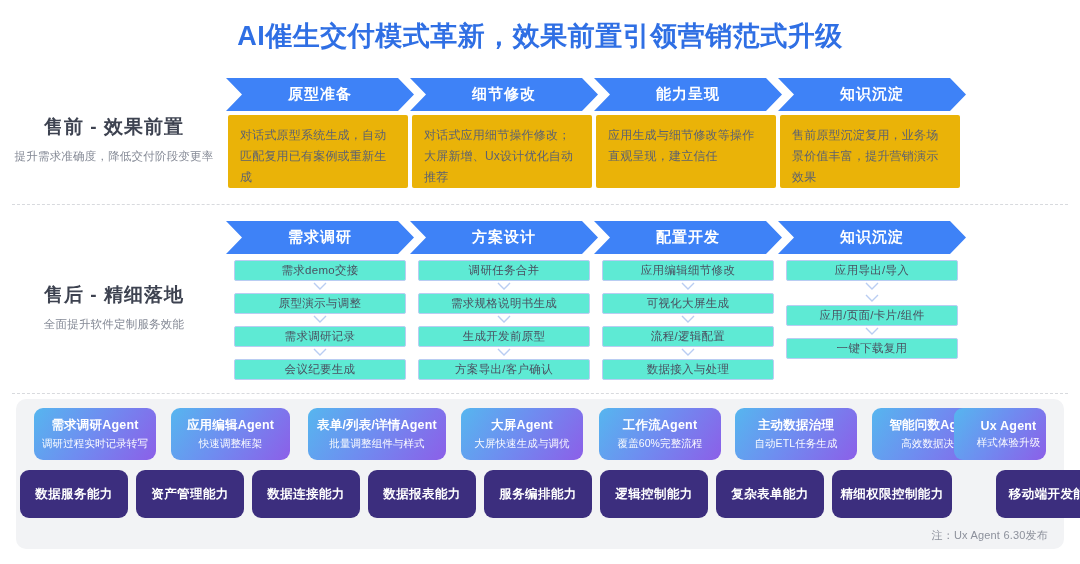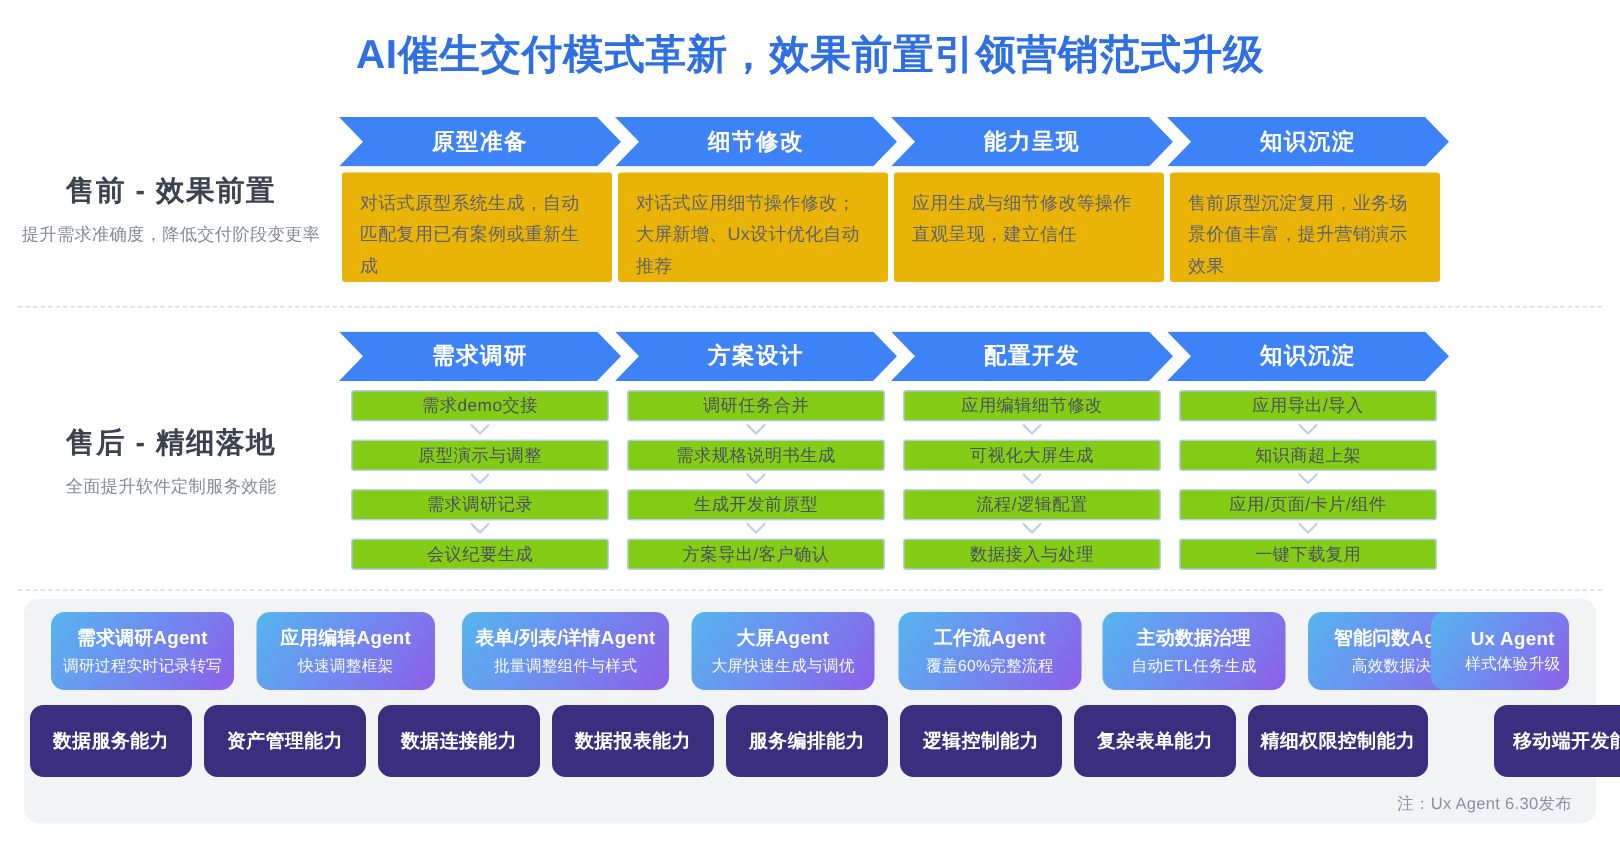--- a/index.html
+++ b/index.html
@@ -66,21 +66,21 @@
   }
   #divider-1{top:204px;}
   #divider-2{top:393px;}
 
   
   .flowcol{position:absolute;width:172px;}
   .flowbox{
     height:21px;
     border:1px solid #b9cdf2;
     border-radius:2px;
-    background:#84cc16;
+    background:#5eead4;
     display:flex;align-items:center;justify-content:center;
     font-size:11.5px;color:#4a5060;letter-spacing:.3px;
     box-sizing:border-box;
   }
   .connector{
     height:12px;display:flex;align-items:center;justify-content:center;
   }
   .connector svg{display:block;}
 
   
@@ -231,21 +231,20 @@
     <div class="flowbox">数据接入与处理</div>
   </div>
 
   <div class="flowcol" style="left:786px;top:260px;">
     <div class="flowbox">应用导出/导入</div>
     <div class="connector">
         <svg width="18" height="10" viewBox="0 0 18 10">
           <path d="M3 1 L9 7 L15 1" fill="none" stroke="#b9cdf2" stroke-width="1.4"></path>
         </svg>
       </div>
-    <div class="flowbox">知识商超上架</div>
     <div class="connector">
         <svg width="18" height="10" viewBox="0 0 18 10">
           <path d="M3 1 L9 7 L15 1" fill="none" stroke="#b9cdf2" stroke-width="1.4"></path>
         </svg>
       </div>
     <div class="flowbox">应用/页面/卡片/组件</div>
     <div class="connector">
         <svg width="18" height="10" viewBox="0 0 18 10">
           <path d="M3 1 L9 7 L15 1" fill="none" stroke="#b9cdf2" stroke-width="1.4"></path>
         </svg>

